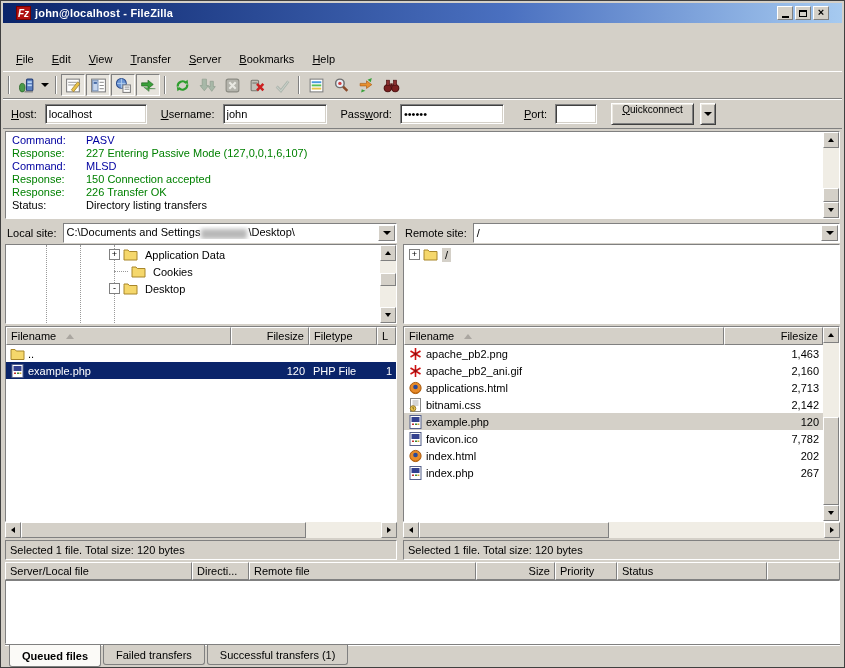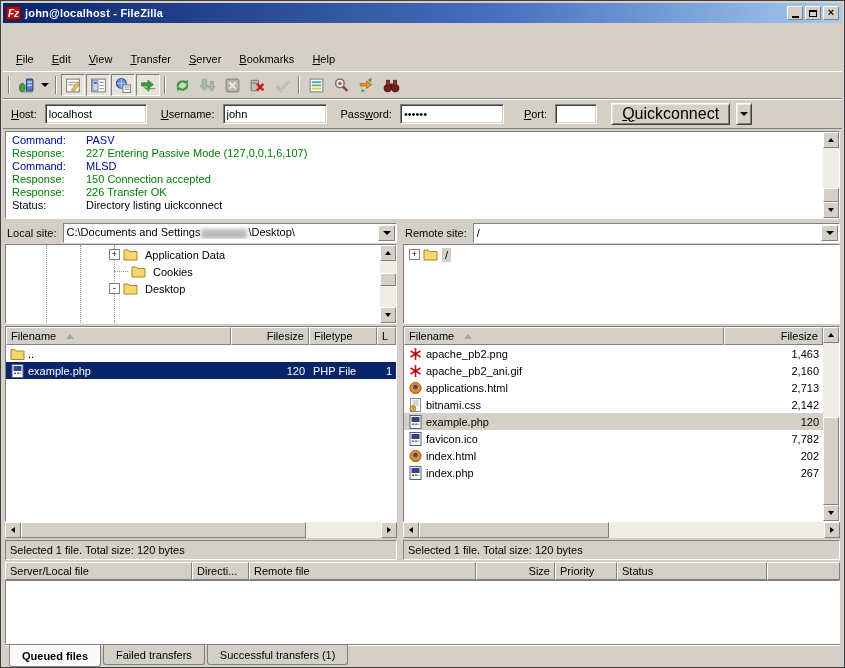--- a/index.html
+++ b/index.html
@@ -8,21 +8,21 @@
     width:845px;height:668px;background:#d4d0c8;border:1px solid #404040;
     padding:2px;display:flex;flex-direction:column;font-size:11px;color:#000;
   }
   
   .outset{border:1px solid;border-color:#fff #404040 #404040 #fff;box-shadow:inset 1px 1px 0 #ece9e2, inset -1px -1px 0 #808080;}
   .outset1{border:1px solid;border-color:#fff #808080 #808080 #fff;}
   .inset{border:1px solid;border-color:#808080 #fff #fff #808080;box-shadow:inset 1px 1px 0 #404040, inset -1px -1px 0 #d4d0c8;}
   .inset1{border:1px solid;border-color:#808080 #fff #fff #808080;}
   .field{background:#fff;}
   
-  .titlebar{height:20px;background:linear-gradient(to right,#0a246a,#4a70c0 60%,#a6caf0);display:flex;align-items:center;padding:0 3px;flex:0 0 auto;}
+  .titlebar{height:20px;background:linear-gradient(to right,#0a246a,#4a70c0 60%,#a6caf0);display:flex;align-items:center;padding:0 13px;flex:0 0 auto;}
   .fz-ico{width:15px;height:14px;background:#b01010;color:#fff;font-weight:bold;font-size:10px;display:flex;align-items:center;justify-content:center;border:1px solid #700;margin-right:4px;font-style:italic;}
   .title-text{color:#fff;font-weight:bold;font-size:11px;flex:1;letter-spacing:.2px;}
   .winbtns{display:flex;gap:2px;}
   .winbtn{width:16px;height:14px;background:#d4d0c8;display:flex;align-items:center;justify-content:center;font-size:9px;font-weight:bold;line-height:1;}
   .glyph-min{width:7px;height:2px;background:#000;margin-top:7px;}
   .glyph-max{width:8px;height:7px;border:1px solid #000;border-top:2px solid #000;}
   .glyph-close{font-size:11px;font-weight:bold;margin-top:-1px;}
   
   .menubar{height:22px;display:flex;align-items:flex-start;padding-left:4px;flex:0 0 auto;border-bottom:1px solid #fff;margin-top:27px;}
   .menu-item{padding:3px 9px;}
@@ -32,21 +32,21 @@
   .tsep{width:2px;height:18px;border-left:1px solid #808080;border-right:1px solid #fff;margin:0 3px;}
   .tbtn{width:24px;height:22px;display:flex;align-items:center;justify-content:center;}
   .tbtn.pressed{border:1px solid;border-color:#808080 #fff #fff #808080;background:#e7e4dd;}
   .tbtn svg{width:17px;height:17px;}
   .drop-arrow{width:12px;height:22px;display:flex;align-items:center;justify-content:center;}
   .caret{width:0;height:0;border-left:4px solid transparent;border-right:4px solid transparent;border-top:4px solid #000;}
   
   .quickbar{height:31px;display:flex;align-items:center;padding-left:8px;gap:6px;flex:0 0 auto;border-top:1px solid #808080;border-bottom:1px solid #808080; box-shadow:inset 0 1px 0 #fff;}
   .quickbar label{margin-right:2px;}
   .qinput{height:20px;padding:2px 3px;font:11px "Liberation Sans",sans-serif;outline:none;}
-  .qc-btn{height:22px;background:#d4d0c8;display:flex;align-items:center;padding:0 10px;font-size:16px;}
+  .qc-btn{height:22px;background:#d4d0c8;display:flex;align-items:flex-start;padding:0 10px;font-size:10px;}
   .qc-drop{width:16px;height:22px;background:#d4d0c8;display:flex;align-items:center;justify-content:center;}
   
   .logwrap{height:88px;margin:2px;display:flex;flex:0 0 auto;background:#fff;}
   .logbody{flex:1;padding:2px 0 0 6px;overflow:hidden;line-height:13px;}
   .logline{display:flex;}
   .loglabel{width:74px;flex:0 0 auto;}
   .cmd{color:#0000a0;} .resp{color:#008000;} .stat{color:#000;}
   
   .vscroll{width:16px;flex:0 0 auto;background:#f0ede5;display:flex;flex-direction:column;}
   .hscroll{height:16px;background:#f0ede5;display:flex;flex:0 0 auto;}
@@ -296,21 +296,21 @@
       <div class="logline resp">
           <span class="loglabel">Response:</span>
           <span>150 Connection accepted</span>
         </div>
       <div class="logline resp">
           <span class="loglabel">Response:</span>
           <span>226 Transfer OK</span>
         </div>
       <div class="logline stat">
           <span class="loglabel">Status:</span>
-          <span>Directory listing uickconnect</span>
+          <span>Directory listing transfers</span>
         </div>
     </div>
     <div class="vscroll">
       <div class="sb-btn outset1">
           <span class="tri-up"></span>
         </div>
       <div style="flex:1"></div>
       <div class="sb-thumb outset1" style="height:14px"></div>
       <div class="sb-btn outset1">
           <span class="tri-down"></span>

